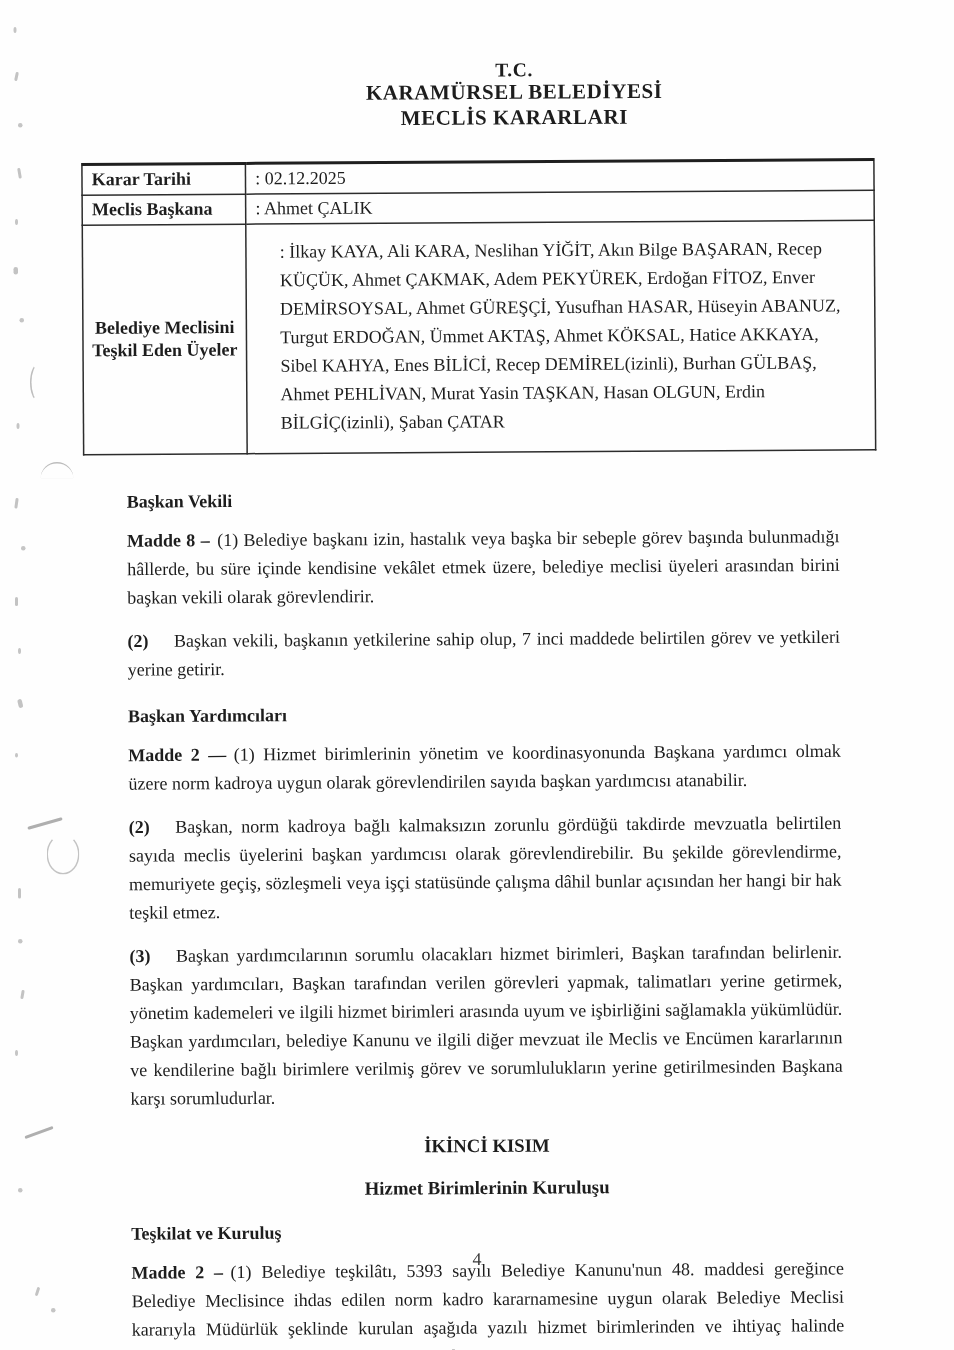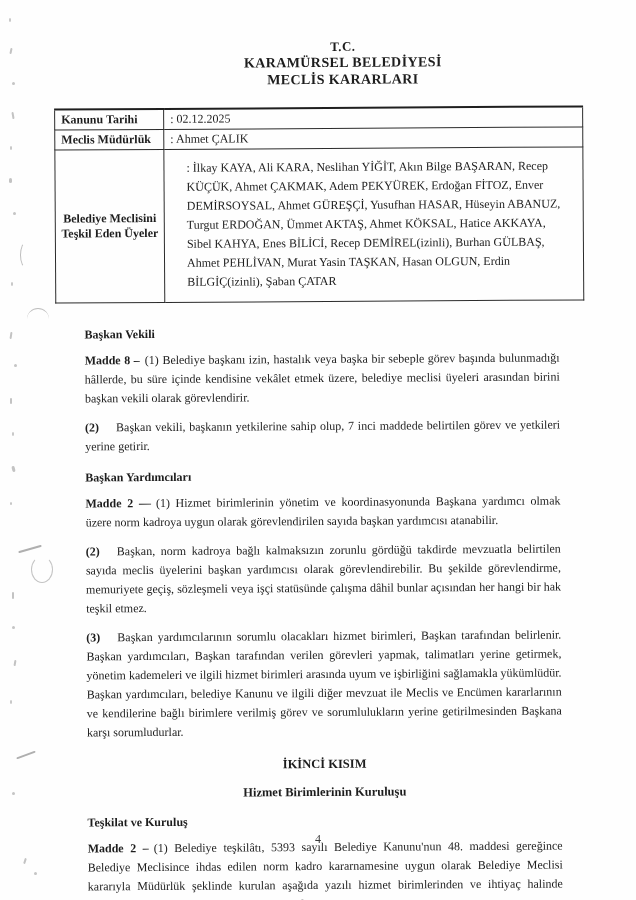--- a/index.html
+++ b/index.html
@@ -89,25 +89,25 @@
 
     <div class="doc-header">
       <div class="l1">T.C.</div>
       <div class="l2">KARAMÜRSEL BELEDİYESİ</div>
       <div class="l3">MECLİS KARARLARI</div>
     </div>
 
     <table class="info-table">
       <tbody>
           <tr class="r1">
-        <td class="label-cell">Kanunu Tarihi</td>
+        <td class="label-cell">Karar Tarihi</td>
         <td class="value-cell">: 02.12.2025</td>
       </tr>
       <tr class="r2">
-        <td class="label-cell">Meclis Müdürlük</td>
+        <td class="label-cell">Meclis Başkana</td>
         <td class="value-cell">: Ahmet ÇALIK</td>
       </tr>
       <tr class="members-row">
         <td class="label-cell">Belediye Meclisini Teşkil Eden Üyeler</td>
         <td class="value-cell">: İlkay KAYA, Ali KARA, Neslihan YİĞİT, Akın Bilge BAŞARAN, Recep KÜÇÜK, Ahmet ÇAKMAK, Adem PEKYÜREK, Erdoğan FİTOZ, Enver DEMİRSOYSAL, Ahmet GÜREŞÇİ, Yusufhan HASAR, Hüseyin ABANUZ, Turgut ERDOĞAN, Ümmet AKTAŞ, Ahmet KÖKSAL, Hatice AKKAYA, Sibel KAHYA, Enes BİLİCİ, Recep DEMİREL(izinli), Burhan GÜLBAŞ, Ahmet PEHLİVAN, Murat Yasin TAŞKAN, Hasan OLGUN, Erdin BİLGİÇ(izinli), Şaban ÇATAR</td>
       </tr>
     </tbody>
       </table>
 
     <div class="doc-body">

